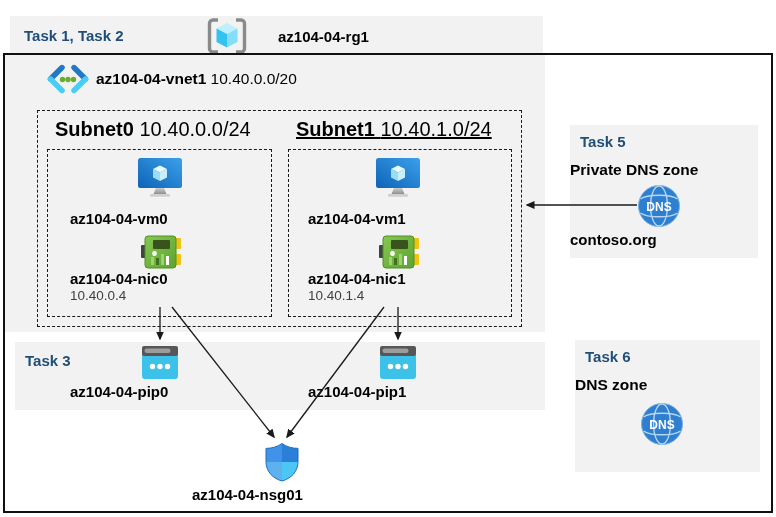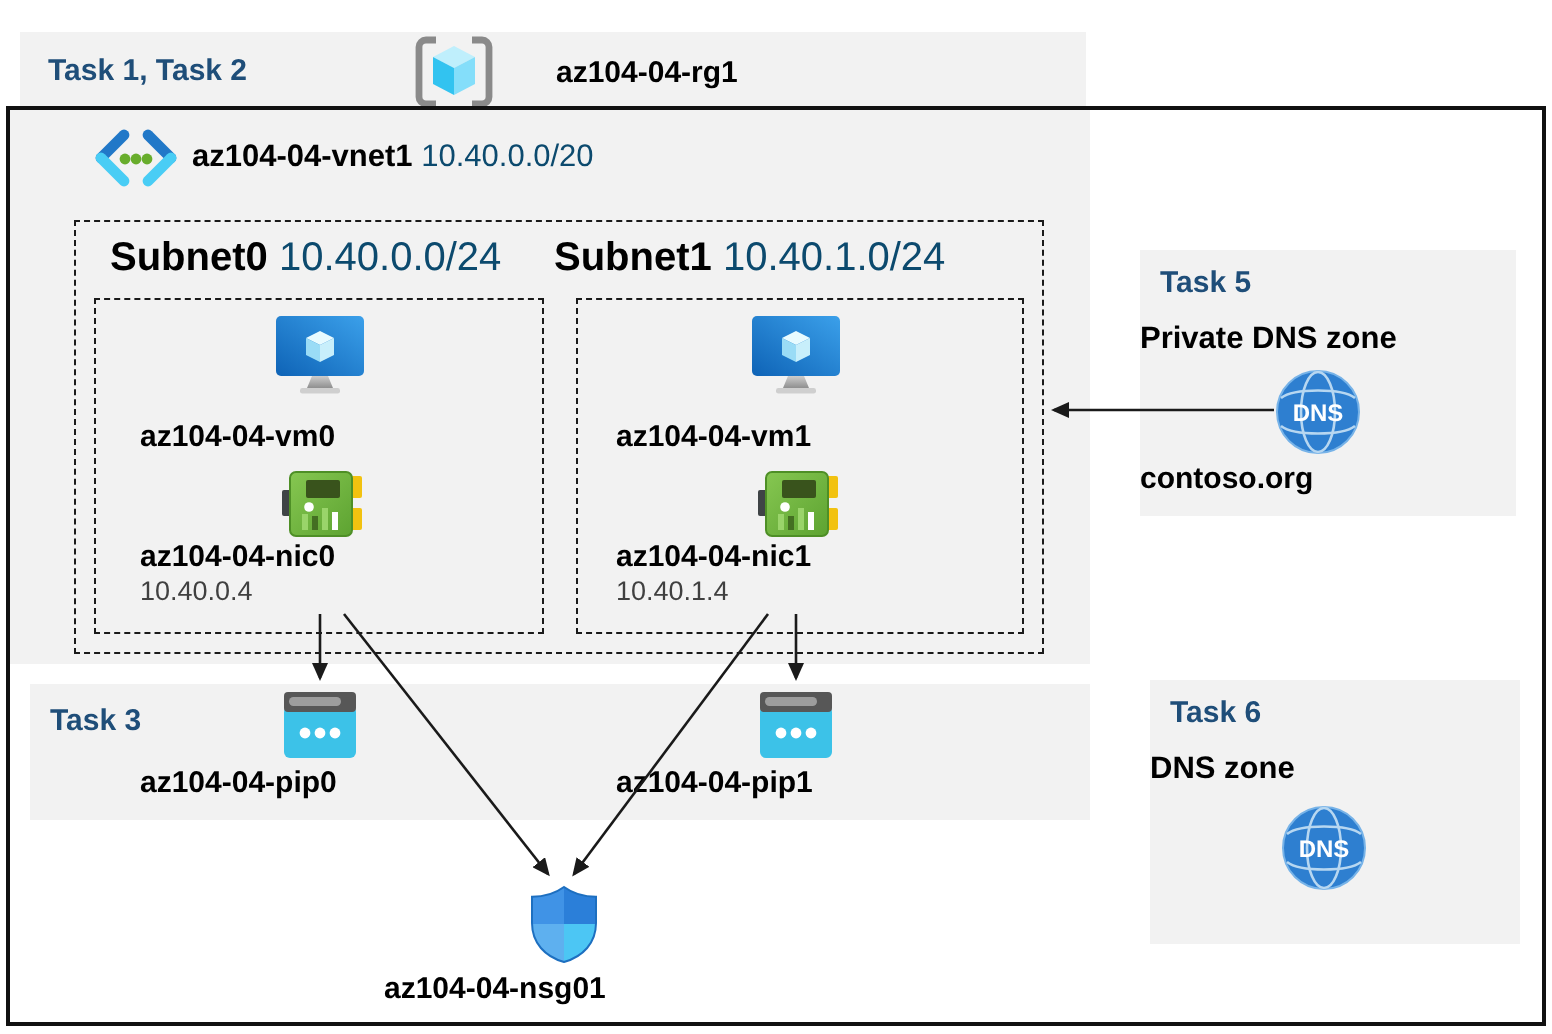--- a/index.html
+++ b/index.html
@@ -4,21 +4,21 @@
 <style>
   html,body{margin:0;padding:0;background:#fff;}
   *{box-sizing:border-box;}
   #canvas{position:relative;width:776px;height:517px;background:#fff;
     font-family:"Liberation Sans",sans-serif;color:#000;overflow:hidden;}
   .abs{position:absolute;}
   .panel{background:#f2f2f2;}
   .task-label{font-weight:bold;font-size:15px;color:#1f4e79;white-space:nowrap;}
   .bold-label{font-weight:bold;font-size:15px;color:#000;white-space:nowrap;}
   .center{text-align:left;}
-  .sec{color:#0c4a6e;font-weight:normal;}
+  .sec{color:#000000;font-weight:normal;}
   .main-box{border:2px solid #111;background:transparent;}
   .dashed{border:1.4px dashed #1a1a1a;}
   .name-line{font-size:15.5px;font-weight:bold;white-space:nowrap;}
   .subnet-line{font-size:20px;font-weight:bold;white-space:nowrap;}
   .ip-line{font-size:13.5px;color:#404040;}
   svg{display:block;}
   #arrows{pointer-events:none;}
 </style>
 </head>
 <body>
@@ -76,21 +76,21 @@
   </div>
 
   <div class="abs dashed" style="left:37px;top:110px;width:485px;height:217px;"></div>
 
   <div class="abs subnet-line" style="left:55px;top:118px;">
     <span>Subnet0</span>
     <span class="sec">10.40.0.0/24</span>
   </div>
   <div class="abs dashed" style="left:47px;top:149px;width:225px;height:168px;"></div>
 
-  <div class="abs subnet-line" style="left:277px;top:118px;">
+  <div class="abs subnet-line" style="left:296px;top:118px;text-decoration:underline;">
     <span>Subnet1</span>
     <span class="sec">10.40.1.0/24</span>
   </div>
   <div class="abs dashed" style="left:288px;top:149px;width:224px;height:168px;"></div>
 
   <svg class="abs" style="left:137px;top:157px;" width="46" height="42" viewBox="0 0 46 42">
     <rect x="1" y="1" width="44" height="30" rx="2.5" fill="url(#vmg)"></rect>
     <polygon points="23,8.5 30,12 23,15.5 16,12" fill="#e8fbff"></polygon>
     <polygon points="16,12 23,15.5 23,24 16,20.5" fill="#9adcf6"></polygon>
     <polygon points="23,15.5 30,12 30,20.5 23,24" fill="#c8effb"></polygon>

